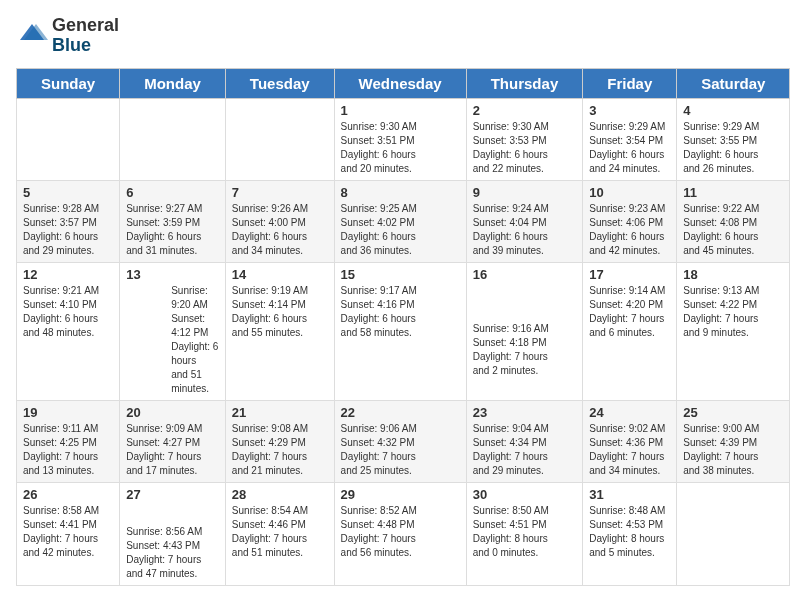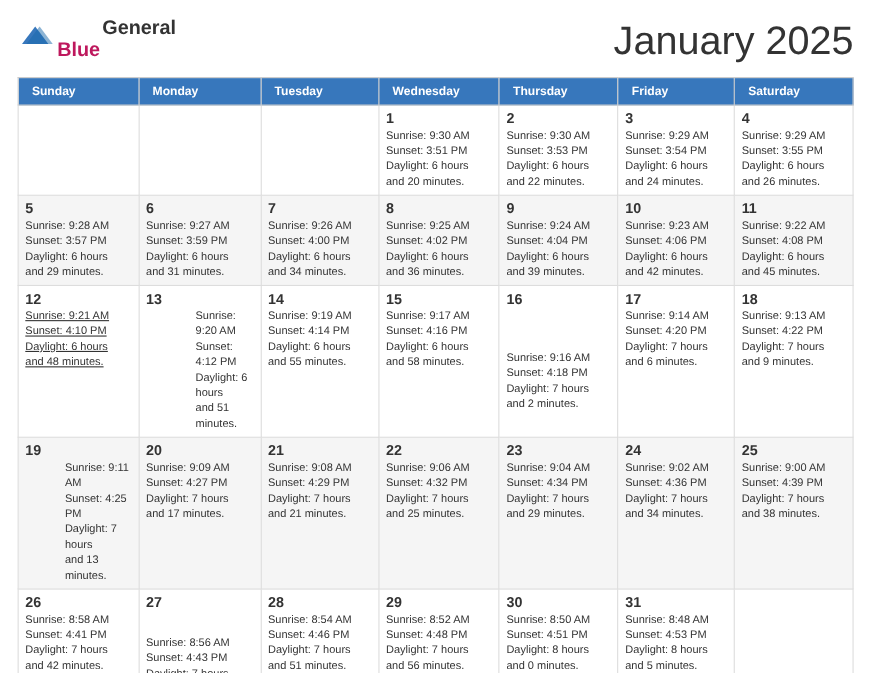--- a/index.html
+++ b/index.html
@@ -22,26 +22,25 @@
     }
     .logo-text {
       display: flex;
       flex-direction: column;
       line-height: 1.1;
     }
     .logo-general {
       font-size: 18px;
       font-weight: bold;
       color: #333;
-      margin-left: 41px;
     }
     .logo-blue {
       font-size: 18px;
       font-weight: bold;
-      color: #be185d;
+      color: #0c4a6e;
     }
     .logo-icon {
       width: 32px;
       height: 32px;
       margin-right: 4px;
     }
     .title-area {
       text-align: right;
     }
     .month-title {
@@ -55,22 +54,22 @@
     }
     .calendar {
       width: 100%;
       border-collapse: collapse;
       border: 1px solid #ccc;
     }
     .calendar th {
       background-color: #3777bc;
       color: white;
       text-align: left;
-      padding: 6px 12px;
-      font-size: 11px;
+      padding: 6px 24px;
+      font-size: 15px;
       border: 1px solid #ccc;
     }
     .calendar td {
       vertical-align: top;
       padding: 4px 6px;
       border: 1px solid #ddd;
       width: 113px;
       min-height: 80px;
       font-size: 11px;
       color: #333;
@@ -102,21 +101,20 @@
       <rect x="0" y="0" width="32" height="32" fill="white"></rect>
       <polygon points="16,4 28,20 4,20" fill="#3777bc"></polygon>
       <polygon points="20,4 32,20 8,20" fill="#1a6aab" opacity="0.5"></polygon>
     </svg>
     <div class="logo-text">
       <span class="logo-general">General</span>
       <span class="logo-blue">Blue</span>
     </div>
   </div>
   <div class="title-area">
-    <div class="month-title">January 2025</div>
   </div>
 </div>
 
 <table class="calendar">
   <thead>
     <tr>
     <th>Sunday</th>
         <th>Monday</th>
         <th>Tuesday</th>
         <th>Wednesday</th>
@@ -206,21 +204,21 @@
           <div class="day-number">11</div>
           <div class="day-info" style="white-space: pre-line;">Sunrise: 9:22 AM
 Sunset: 4:08 PM
 Daylight: 6 hours
 and 45 minutes.</div>
         </td>
       </tr>
       <tr>
         <td>
           <div class="day-number">12</div>
-          <div class="day-info" style="white-space: pre-line; text-decoration: underline;">Sunrise: 9:21 AM
+          <div class="day-info" style="white-space: pre-line;">Sunrise: 9:21 AM
 Sunset: 4:10 PM
 Daylight: 6 hours
 and 48 minutes.</div>
         </td>
         <td>
           <div class="day-number">13</div>
           <div class="day-info" style="white-space: pre-line; margin-left: 45px;">Sunrise: 9:20 AM
 Sunset: 4:12 PM
 Daylight: 6 hours
 and 51 minutes.</div>
@@ -257,21 +255,21 @@
           <div class="day-number">18</div>
           <div class="day-info" style="white-space: pre-line;">Sunrise: 9:13 AM
 Sunset: 4:22 PM
 Daylight: 7 hours
 and 9 minutes.</div>
         </td>
       </tr>
       <tr>
         <td>
           <div class="day-number">19</div>
-          <div class="day-info" style="white-space: pre-line; margin-left: 36px;">Sunrise: 9:11 AM
+          <div class="day-info" style="white-space: pre-line;">Sunrise: 9:11 AM
 Sunset: 4:25 PM
 Daylight: 7 hours
 and 13 minutes.</div>
         </td>
         <td>
           <div class="day-number">20</div>
           <div class="day-info" style="white-space: pre-line;">Sunrise: 9:09 AM
 Sunset: 4:27 PM
 Daylight: 7 hours
 and 17 minutes.</div>

